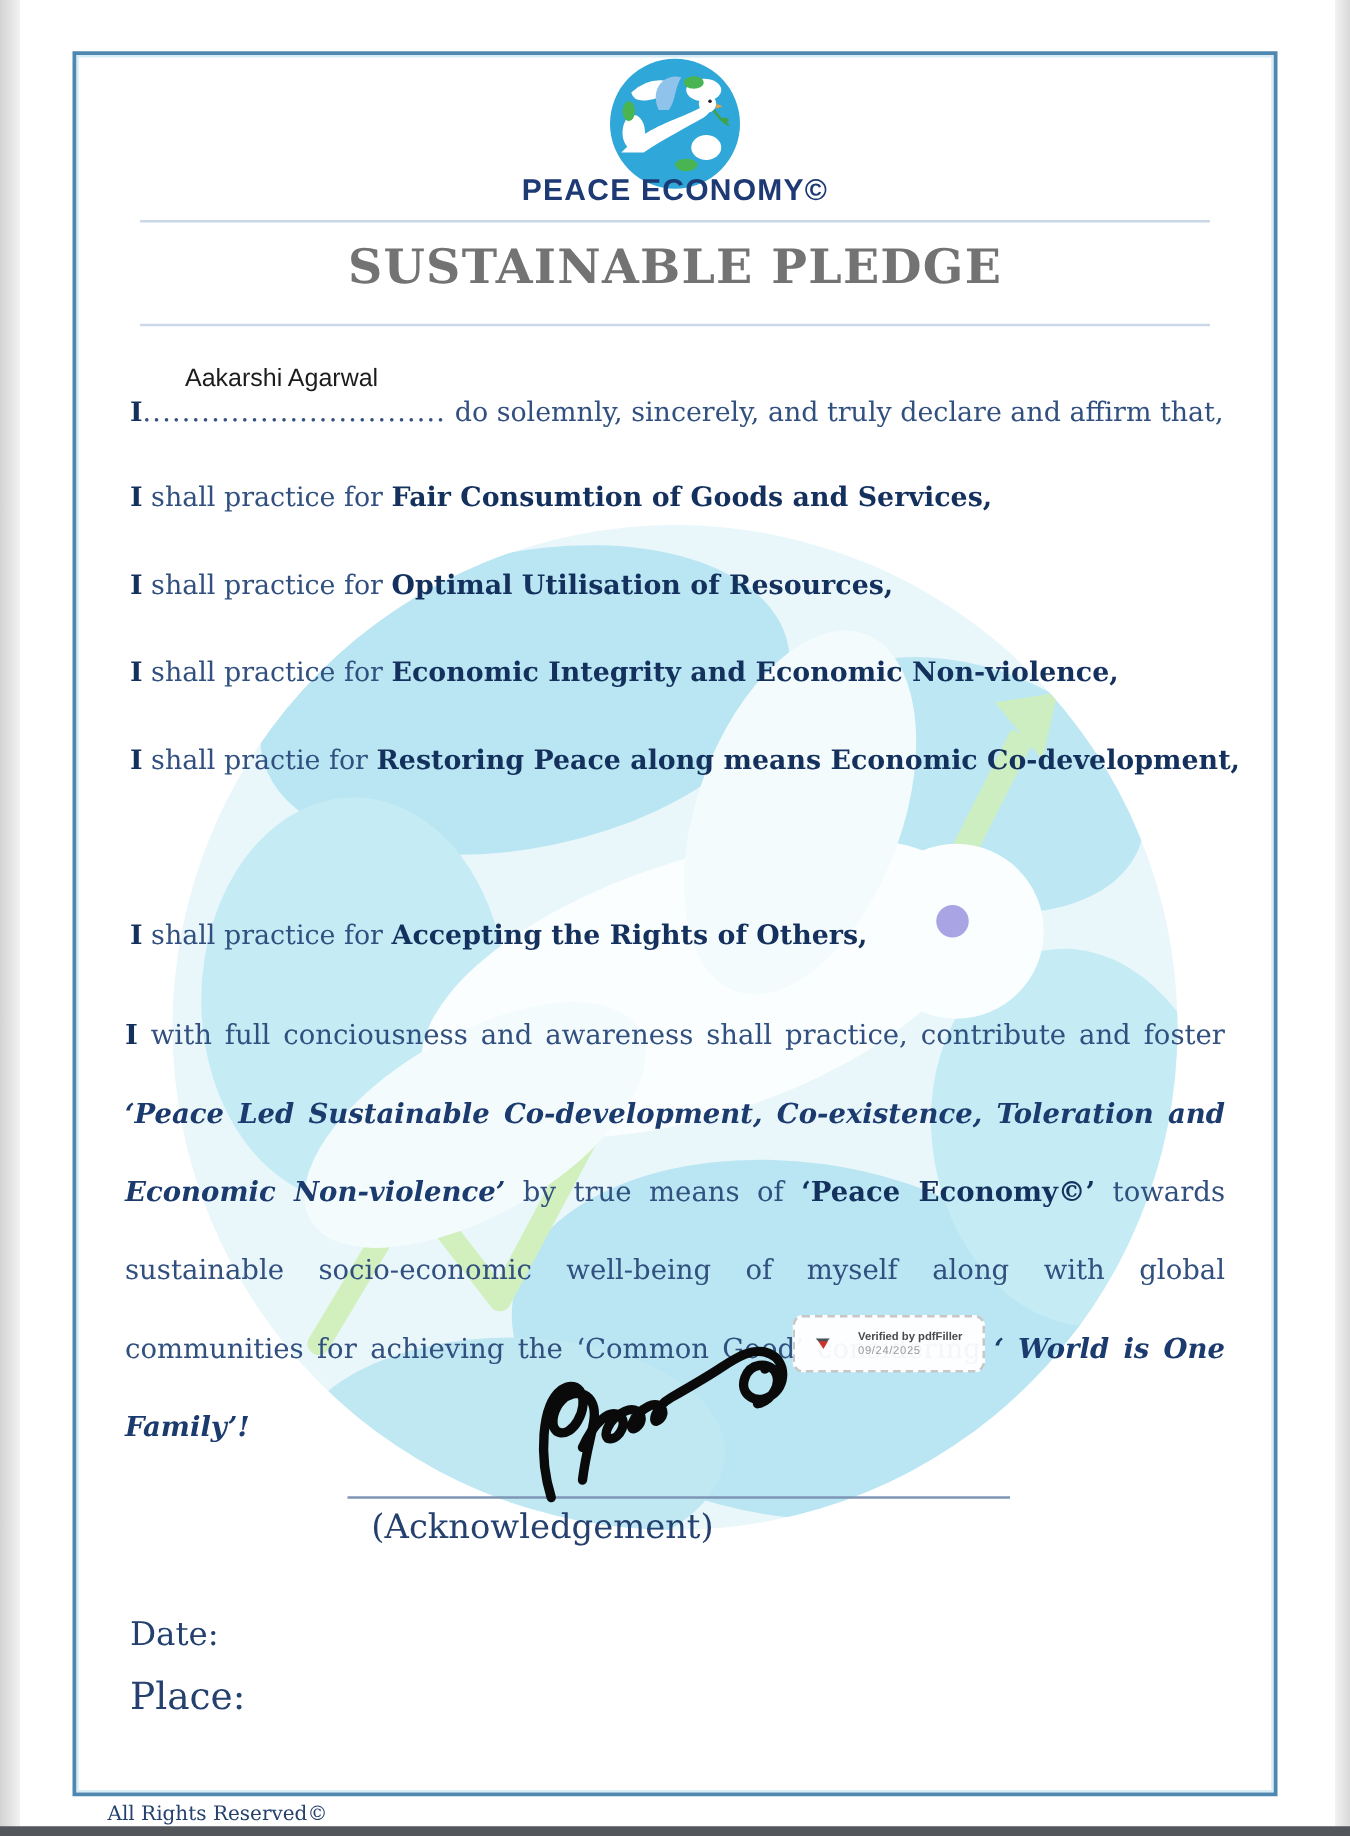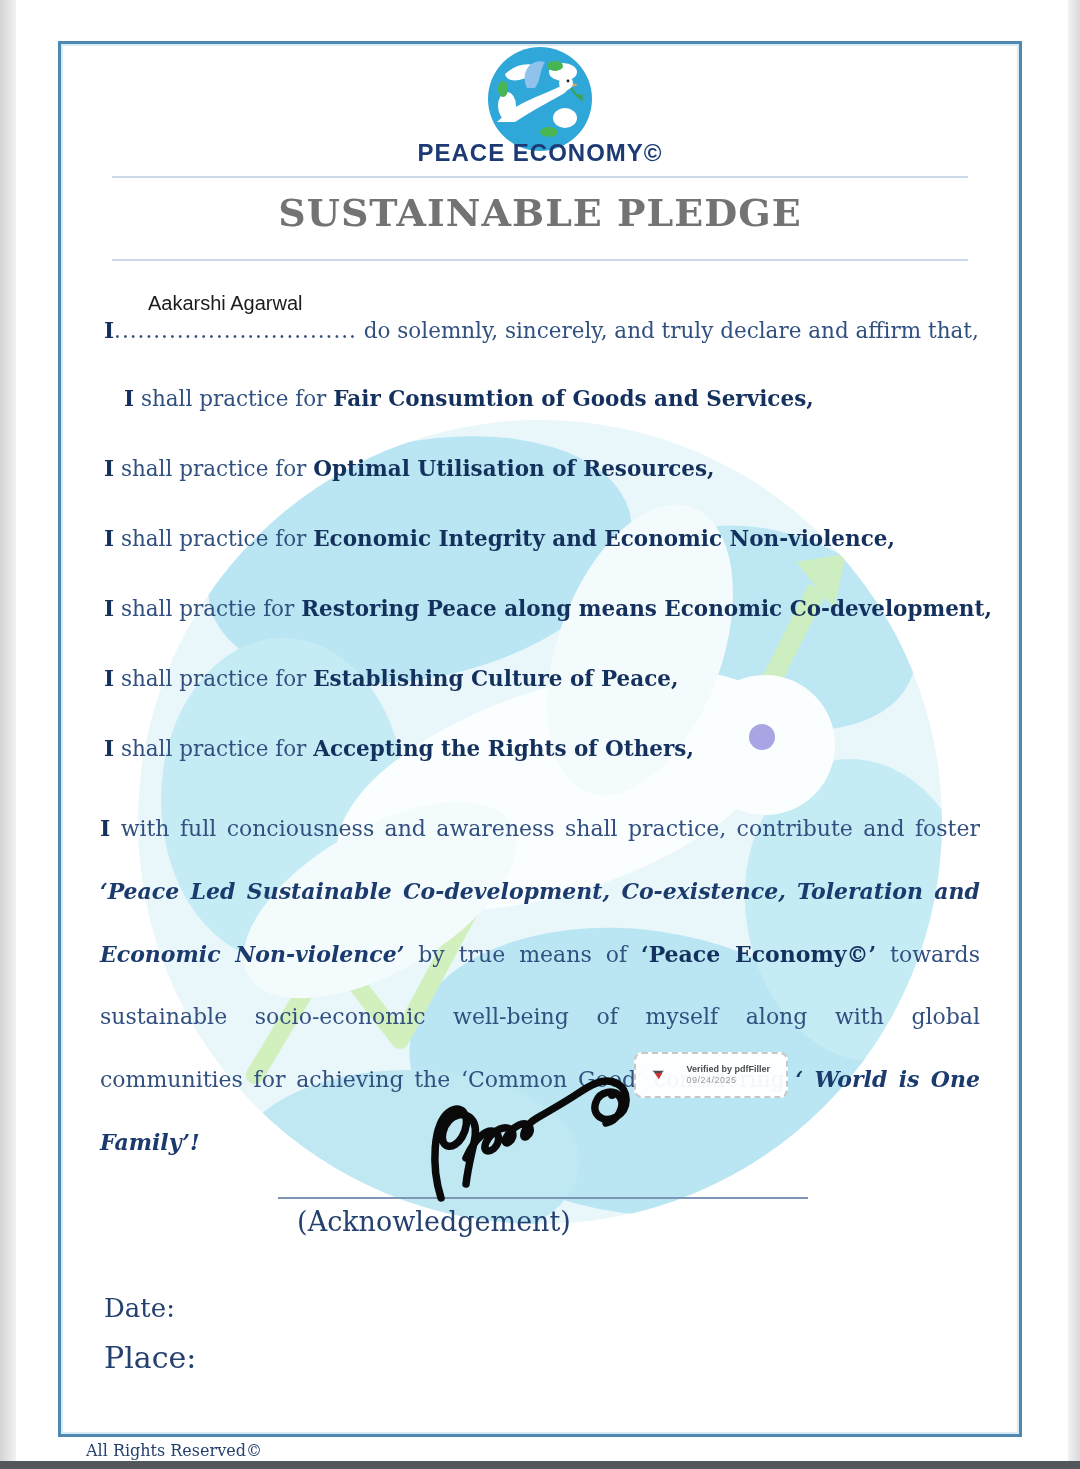--- a/index.html
+++ b/index.html
@@ -26,21 +26,21 @@
   .rule2{top:259px;}
   .doc-title{left:0;top:190px;width:1080px;text-align:center;
     font-weight:bold;font-size:38px;color:#737373;letter-spacing:1px;}
   
   .line{left:104px;white-space:nowrap;font-size:21.5px;color:#31507f;}
   .line b{color:#14315e;}
   .name-field{left:148px;top:292px;font-family:"Liberation Sans",sans-serif;
     font-size:20px;color:#1c1c1c;white-space:nowrap;}
   .opening{top:318px;}
   .dots{letter-spacing:1px;}
-  .pl0{top:386px;margin-left:20px;} .pl1{top:456px;} .pl2{top:526px;}
+  .pl0{top:386px;} .pl1{top:456px;} .pl2{top:526px;}
   .pl3{top:596px;} .pl4{top:666px;} .pl5{top:736px;}
   .paragraph{left:100px;top:797px;width:880px;text-align:justify;
     font-size:22px;line-height:62px;color:#31507f;}
   .seg-b{font-weight:bold;color:#14315e;}
   .seg-bi{font-weight:bold;font-style:italic;color:#1b3a6e;}
   .swear{top:1060px;font-style:italic;font-size:23px;}
   
   .badge{left:634px;top:1052px;width:118px;height:36px;background:rgba(255,255,255,.95);
     border:2px dashed #c7c7c7;border-radius:8px;display:flex;align-items:center;
     gap:22px;padding:3px 16px;z-index:3;}
@@ -115,21 +115,20 @@
   <div class="abs rule rule2"></div>
 
   <div class="abs name-field">Aakarshi Agarwal</div>
 
   <div class="abs line opening"><b>I</b><span class="dots">...............................</span><span> do solemnly, sincerely, and truly declare and affirm that,</span></div>
 
   <div class="abs line pl0"><b>I</b><span> shall practice for </span><b>Fair Consumtion of Goods and Services,</b></div>
   <div class="abs line pl1"><b>I</b><span> shall practice for </span><b>Optimal Utilisation of Resources,</b></div>
   <div class="abs line pl2"><b>I</b><span> shall practice for </span><b>Economic Integrity and Economic Non-violence,</b></div>
   <div class="abs line pl3"><b>I</b><span> shall practie for </span><b>Restoring Peace along means Economic Co-development,</b></div>
-  <div class="abs line pl4"><b>I</b><span> shall practice for </span><b>Establishing Culture of Peace,</b></div>
   <div class="abs line pl5"><b>I</b><span> shall practice for </span><b>Accepting the Rights of Others,</b></div>
 
   <div class="abs paragraph"><span class="seg-b">I</span><span> with full conciousness and awareness shall practice, contribute and foster </span><span class="seg-bi">‘Peace Led Sustainable Co-development, Co-existence, Toleration and Economic Non-violence’</span><span> by true means of </span><span class="seg-b">‘Peace Economy©’</span><span> towards sustainable socio-economic well-being of myself along with global communities for achieving the ‘Common Good’ considering </span><span class="seg-bi">‘ World is One Family’!</span></div>
 
 
   <div class="abs badge">
     <svg width="24" height="20" viewBox="0 0 24 20">
       <polygon points="1,2 23,2 12,13" fill="#4a4f54"></polygon>
       <polygon points="5,6 20,6 13,18" fill="#c9352b"></polygon>
     </svg>

